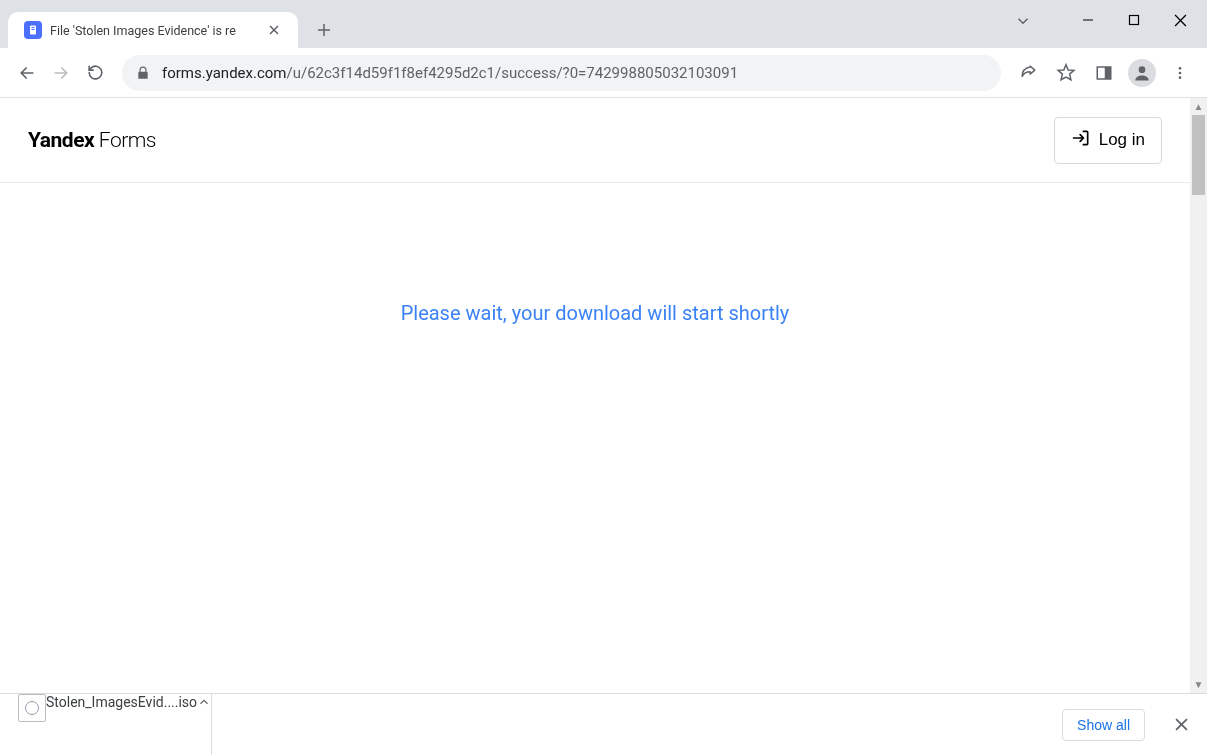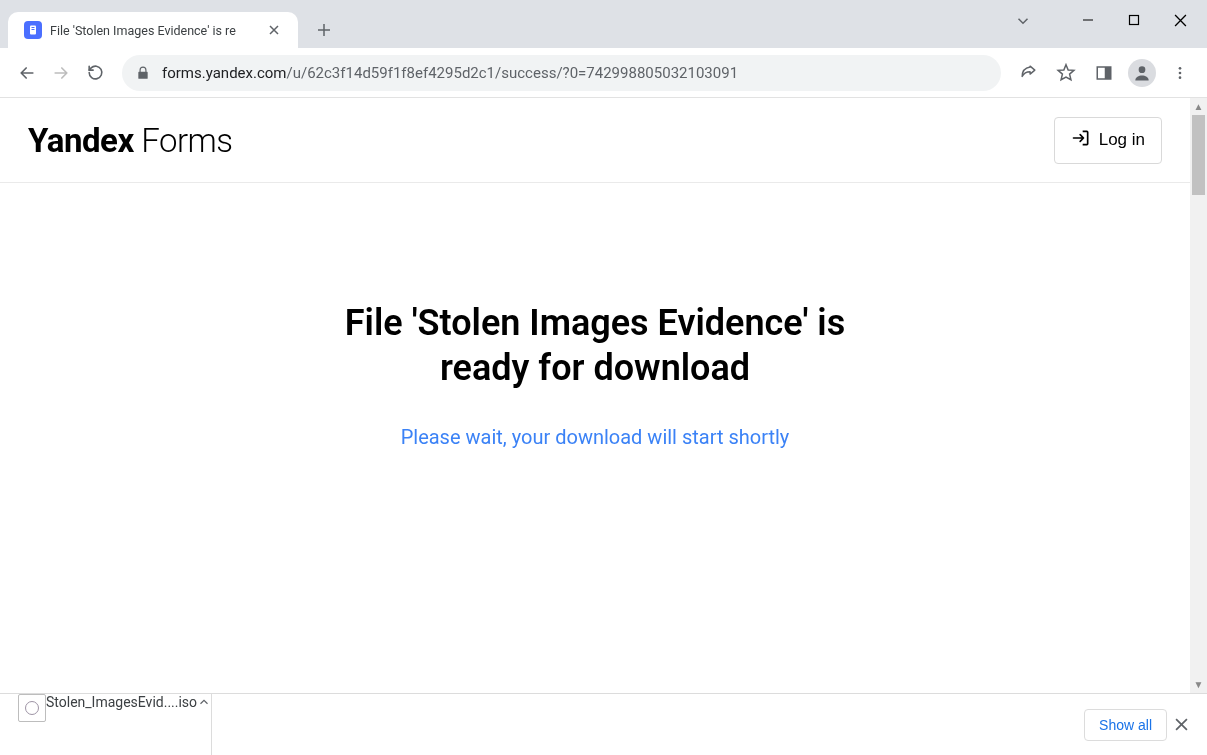--- a/index.html
+++ b/index.html
@@ -200,21 +200,21 @@
 .scrollbar-arrow.down { bottom: 0; }
 .site-header {
   height: 85px;
   border-bottom: 1px solid #eaeaea;
   display: flex;
   align-items: center;
   justify-content: space-between;
   padding: 0 28px;
 }
 .brand {
-  font-size: 33px;
+  font-size: 21px;
   color: #000;
   letter-spacing: -0.5px;
 }
 .brand .bold { font-weight: 700; }
 .brand .light { font-weight: 300; }
 .login-btn {
   border: 1px solid #d9d9d9;
   border-radius: 4px;
   padding: 10px 16px;
   display: flex;
@@ -277,21 +277,21 @@
   color: #3c4043;
 }
 .chip-chevron {
   color: #5f6368;
   cursor: pointer;
 }
 .downloads-right {
   margin-left: auto;
   display: flex;
   align-items: center;
-  gap: 2px;
+  gap: 24px;
 }
 .show-all {
   border: 1px solid #dcdcdc;
   border-radius: 4px;
   padding: 7px 14px;
   color: #1a73e8;
   font-size: 14px;
   cursor: pointer;
   background: #fff;
 }
@@ -425,24 +425,20 @@
         <span>
           <svg width="20" height="20" viewBox="0 0 24 24" fill="none">
               <path d="M14 4h5a1 1 0 0 1 1 1v14a1 1 0 0 1-1 1h-5" stroke="#000" stroke-width="2"></path>
               <path d="M3 12h12M11 8l4 4-4 4" stroke="#000" stroke-width="2" stroke-linecap="round" stroke-linejoin="round"></path>
             </svg>
         </span>
         <span>Log in</span>
       </button>
     </div>
     <div class="main-body">
-      <div class="headline">
-        <div>File 'Stolen Images Evidence' is</div>
-        <div>ready for download</div>
-      </div>
       <div class="subtext">Please wait, your download will start shortly</div>
     </div>
   </div>
   <div class="page-scrollbar">
     <div class="scrollbar-arrow up">▲</div>
     <div class="scrollbar-thumb" style="top:17px"></div>
     <div class="scrollbar-arrow down">▼</div>
   </div>
 </div>
 

